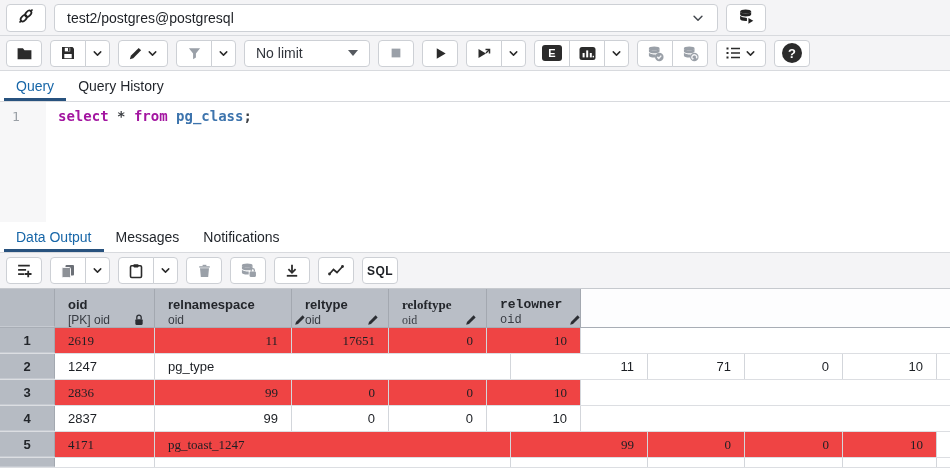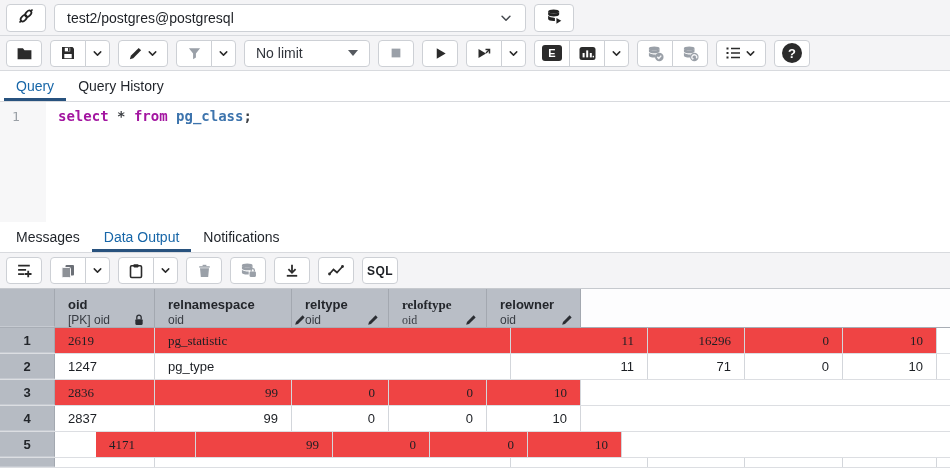--- a/index.html
+++ b/index.html
@@ -19,21 +19,21 @@
   .btn-group .btn:first-child { border-top-left-radius:4px; border-bottom-left-radius:4px; margin-left:0; }
   .btn-group .btn:last-child  { border-top-right-radius:4px; border-bottom-right-radius:4px; }
   .btn.narrow { width:25px; }
   .btn.wide   { width:50px; gap:3px; }
   .btn.disabled { color:#9aa0a8; }
   .btn svg { display:block; }
 
   .tb-btn { height:28px; width:40px; background:#fff; border:1px solid #cdd0d5; border-radius:4px;
             display:flex; align-items:center; justify-content:center; color:#222; cursor:pointer; }
 
-  .connection-select { width:472px; height:28px; background:#fff; border:1px solid #cdd0d5; border-radius:4px;
+  .connection-select { width:664px; height:28px; background:#fff; border:1px solid #cdd0d5; border-radius:4px;
             display:flex; align-items:center; padding:0 12px; font-size:14px; color:#1e2126; cursor:pointer; }
   .connection-select .sel-caret { margin-left:auto; color:#44484e; display:flex; }
 
   .limit-select { width:126px; height:27px; background:#fff; border:1px solid #cdd0d5; border-radius:4px;
             display:flex; align-items:center; justify-content:space-between; padding:0 11px;
             font-size:14px; color:#30343b; cursor:pointer; }
   .tri-down { width:0; height:0; border-left:5px solid transparent; border-right:5px solid transparent; border-top:6px solid #55595f; }
 
   .badge-e { min-width:20px; height:16px; padding:0 4px; background:#2b2b2b; border-radius:3px; color:#fff;
              font-size:11px; font-weight:bold; display:flex; align-items:center; justify-content:center; }
@@ -301,22 +301,22 @@
     </div>
 
   <div class="editor">
     <div class="gutter">
       <span>1</span>
     </div>
     <div class="codeline" id="codeline"><span class="tok-kw">select</span><span class="tok-pl"> </span><span class="tok-op">*</span><span class="tok-pl"> </span><span class="tok-kw">from</span><span class="tok-pl"> </span><span class="tok-id">pg_class</span><span class="tok-pu">;</span></div>
   </div>
 
   <div class="tabs" id="output-tabs">
+      <div class="tab active">Data Output</div>
       <div class="tab">Messages</div>
-      <div class="tab active">Data Output</div>
       <div class="tab">Notifications</div>
     </div>
 
   <div class="bar toolbar output" id="output-toolbar">
       <div class="btn-group">
         <button class="btn">
           <span class="icn" style="display: flex;">
             <svg width="17" height="17" viewBox="0 0 16 16">
               <g stroke="currentColor" stroke-width="1.7">
                 <path d="M2 3.5h11M2 7.5h7.5M2 11.5h6"></path>
@@ -458,39 +458,38 @@
           <div class="hlabels">
             <div class="htitle">reloftype</div>
             <div class="hsub">oid</div>
           </div>
           <span class="hicon">
             <svg width="14" height="14" viewBox="0 0 16 16" fill="currentColor">
               <path d="M2.5 13.5l.9-3.2L11 2.7l2.3 2.3-7.6 7.6z"></path>
             </svg>
           </span>
         </div>
-        <div class="hcell" style="width: 94px; flex: 0 0 94px;">
+        <div class="hcell" style="width: 94px; flex: 0 0 94px; font-family: Liberation Mono, monospace;">
           <div class="hlabels">
             <div class="htitle">relowner</div>
             <div class="hsub">oid</div>
           </div>
           <span class="hicon">
             <svg width="14" height="14" viewBox="0 0 16 16" fill="currentColor">
               <path d="M2.5 13.5l.9-3.2L11 2.7l2.3 2.3-7.6 7.6z"></path>
             </svg>
           </span>
         </div>
         <div class="filler"></div>
       </div>
       <div class="grow drow odd">
         <div class="rownum">1</div>
         <div class="dcell al" style="width: 100px; flex: 0 0 100px;">2619</div>
-        <div class="dcell al" style="width: 356px; flex: 0 0 356px;">pg_statistic</div>
         <div class="dcell ar" style="width: 137px; flex: 0 0 137px;">11</div>
-        <div class="dcell ar" style="width: 97px; flex: 0 0 97px;">16296</div>
+        <div class="dcell ar" style="width: 97px; flex: 0 0 97px;">17651</div>
         <div class="dcell ar" style="width: 98px; flex: 0 0 98px;">0</div>
         <div class="dcell ar" style="width: 94px; flex: 0 0 94px;">10</div>
         <div class="filler"></div>
       </div>
       <div class="grow drow even">
         <div class="rownum">2</div>
         <div class="dcell al" style="width: 100px; flex: 0 0 100px;">1247</div>
         <div class="dcell al" style="width: 356px; flex: 0 0 356px;">pg_type</div>
         <div class="dcell ar" style="width: 137px; flex: 0 0 137px;">11</div>
         <div class="dcell ar" style="width: 97px; flex: 0 0 97px;">71</div>
@@ -511,21 +510,22 @@
         <div class="rownum">4</div>
         <div class="dcell al" style="width: 100px; flex: 0 0 100px;">2837</div>
         <div class="dcell ar" style="width: 137px; flex: 0 0 137px;">99</div>
         <div class="dcell ar" style="width: 97px; flex: 0 0 97px;">0</div>
         <div class="dcell ar" style="width: 98px; flex: 0 0 98px;">0</div>
         <div class="dcell ar" style="width: 94px; flex: 0 0 94px;">10</div>
         <div class="filler"></div>
       </div>
       <div class="grow drow odd">
         <div class="rownum">5</div>
-        <div class="dcell al" style="width: 100px; flex: 0 0 100px; margin-left: 41px;">4171</div>
+        <div class="dcell al" style="width: 100px; flex: 0 0 100px;">4171</div>
+        <div class="dcell al" style="width: 356px; flex: 0 0 356px;">pg_toast_1247</div>
         <div class="dcell ar" style="width: 137px; flex: 0 0 137px;">99</div>
         <div class="dcell ar" style="width: 97px; flex: 0 0 97px;">0</div>
         <div class="dcell ar" style="width: 98px; flex: 0 0 98px;">0</div>
         <div class="dcell ar" style="width: 94px; flex: 0 0 94px;">10</div>
         <div class="filler"></div>
       </div>
       <div class="grow drow even" style="height: 10px;">
         <div class="rownum"></div>
         <div class="dcell al" style="width: 100px; flex: 0 0 100px;"></div>
         <div class="dcell al" style="width: 356px; flex: 0 0 356px;"></div>

